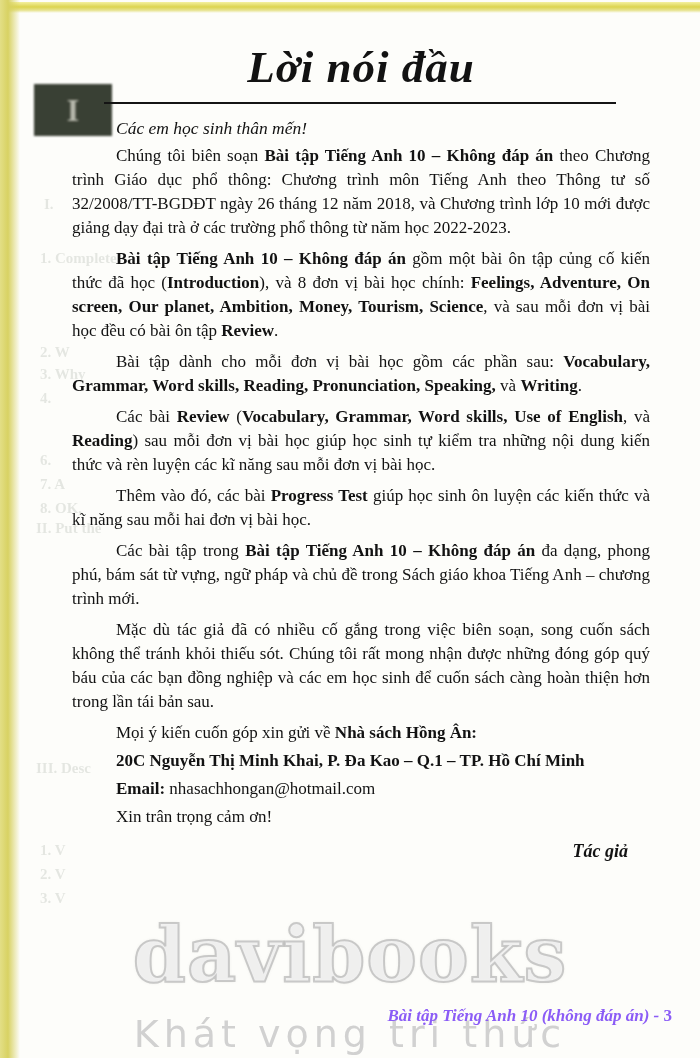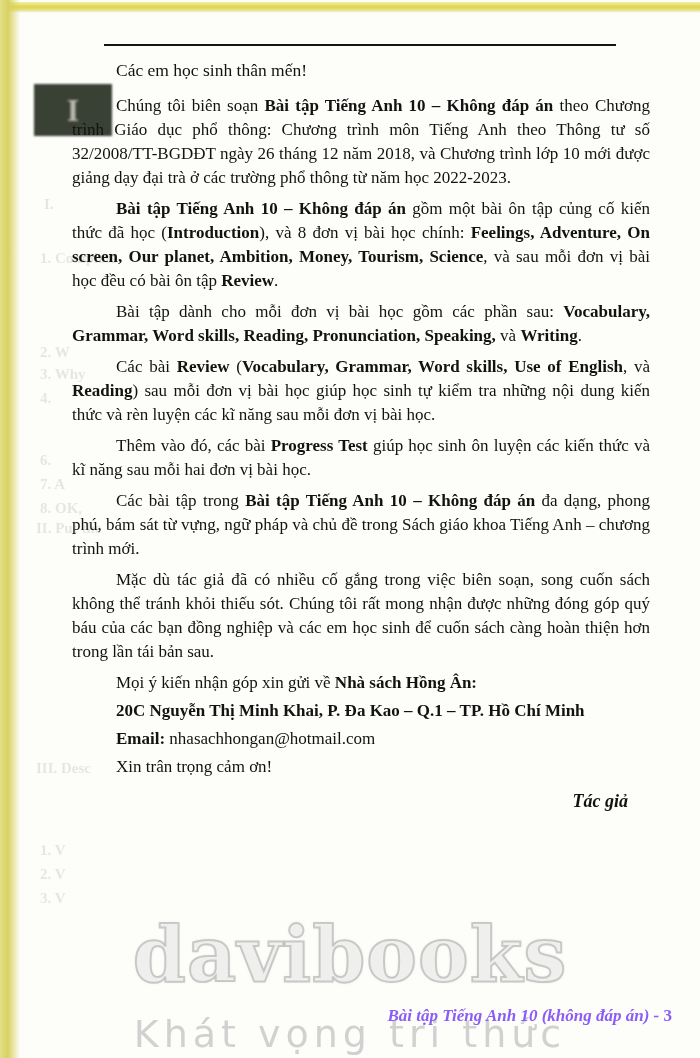--- a/index.html
+++ b/index.html
@@ -45,22 +45,22 @@
     text-align: center;
     font-style: italic; font-weight: bold;
     font-size: 45px; line-height: 58px;
     letter-spacing: 1px;
   }
   .title-rule {
     border: 0; border-bottom: 2px solid #141414;
     margin: 6px 34px 12px 32px;
   }
   .salutation {
-    font-size: 17.5px; line-height: 24px;
-    text-indent: 44px; margin-bottom: 12px;
+    font-style: italic; font-size: 17.5px; line-height: 24px;
+    text-indent: 44px; margin-bottom: 4px;
   }
   .para {
     font-size: 17px; line-height: 24px;
     text-align: justify; text-indent: 44px;
     margin-bottom: 7px;
   }
   .para.left-align { text-align: left; margin-bottom: 4px; }
   .para b { font-weight: bold; }
 
   .signature {
@@ -120,32 +120,33 @@
       <div class="ghost" style="left: 36px; top: 736px; margin-top: 24px;">III. Desc</div>
       <div class="ghost" style="left: 40px; top: 842px;">1. V</div>
       <div class="ghost" style="left: 40px; top: 866px;">2. V</div>
       <div class="ghost" style="left: 40px; top: 890px;">3. V</div>
     </div>
 
   <div class="edge-top"></div>
   <div class="edge-left"></div>
 
   <div class="content">
+    <div class="doc-title">Lời nói đầu</div>
     <hr class="title-rule">
     <p class="salutation">Các em học sinh thân mến!</p>
     <div>
 
     <p class="para"><span>Chúng tôi biên soạn </span><b>Bài tập Tiếng Anh 10 – Không đáp án</b><span> theo Chương trình Giáo dục phổ thông: Chương trình môn Tiếng Anh theo Thông tư số 32/2008/TT-BGDĐT ngày 26 tháng 12 năm 2018, và Chương trình lớp 10 mới được giảng dạy đại trà ở các trường phổ thông từ năm học 2022-2023.</span></p>
         <p class="para"><b>Bài tập Tiếng Anh 10 – Không đáp án</b><span> gồm một bài ôn tập củng cố kiến thức đã học (</span><b>Introduction</b><span>), và 8 đơn vị bài học chính: </span><b>Feelings, Adventure, On screen, Our planet, Ambition, Money, Tourism, Science</b><span>, và sau mỗi đơn vị bài học đều có bài ôn tập </span><b>Review</b><span>.</span></p>
         <p class="para"><span>Bài tập dành cho mỗi đơn vị bài học gồm các phần sau: </span><b>Vocabulary, Grammar, Word skills, Reading, Pronunciation, Speaking,</b><span> và </span><b>Writing</b><span>.</span></p>
         <p class="para"><span>Các bài </span><b>Review</b><span> (</span><b>Vocabulary,  Grammar, Word skills, Use of English</b><span>, và </span><b>Reading</b><span>) sau mỗi đơn vị bài học giúp học sinh tự kiểm tra những nội dung kiến thức và rèn luyện các kĩ năng sau mỗi đơn vị bài học.</span></p>
         <p class="para"><span>Thêm vào đó, các bài </span><b>Progress Test</b><span> giúp học sinh ôn luyện các kiến thức và kĩ năng sau mỗi hai đơn vị bài học.</span></p>
         <p class="para"><span>Các bài tập trong </span><b>Bài tập Tiếng Anh 10 – Không đáp án</b><span> đa dạng, phong phú, bám sát từ vựng, ngữ pháp và chủ đề trong Sách giáo khoa Tiếng Anh – chương trình mới.</span></p>
         <p class="para"><span>Mặc dù tác giả đã có nhiều cố gắng trong việc biên soạn, song cuốn sách không thể tránh khỏi thiếu sót. Chúng tôi rất mong nhận được những đóng góp quý báu của các bạn đồng nghiệp và các em học sinh để cuốn sách càng hoàn thiện hơn trong lần tái bản sau.</span></p>
-        <p class="para left-align"><span>Mọi ý kiến nhận góp xin gửi về </span><b>Nhà sách Hồng Ân:</b></p>
+        <p class="para left-align"><span>Mọi ý kiến cuốn góp xin gửi về </span><b>Nhà sách Hồng Ân:</b></p>
         <p class="para left-align"><b>20C Nguyễn Thị Minh Khai, P. Đa Kao – Q.1 – TP. Hồ Chí Minh</b></p>
         <p class="para left-align"><b>Email:</b><span> nhasachhongan@hotmail.com</span></p>
         <p class="para left-align"><span>Xin trân trọng cảm ơn!</span></p>
       </div>
     <div class="signature">Tác giả</div>
   </div>
 
   <div class="watermark-main">davibooks</div>
   <div class="watermark-sub">Khát vọng tri thức</div>
 

